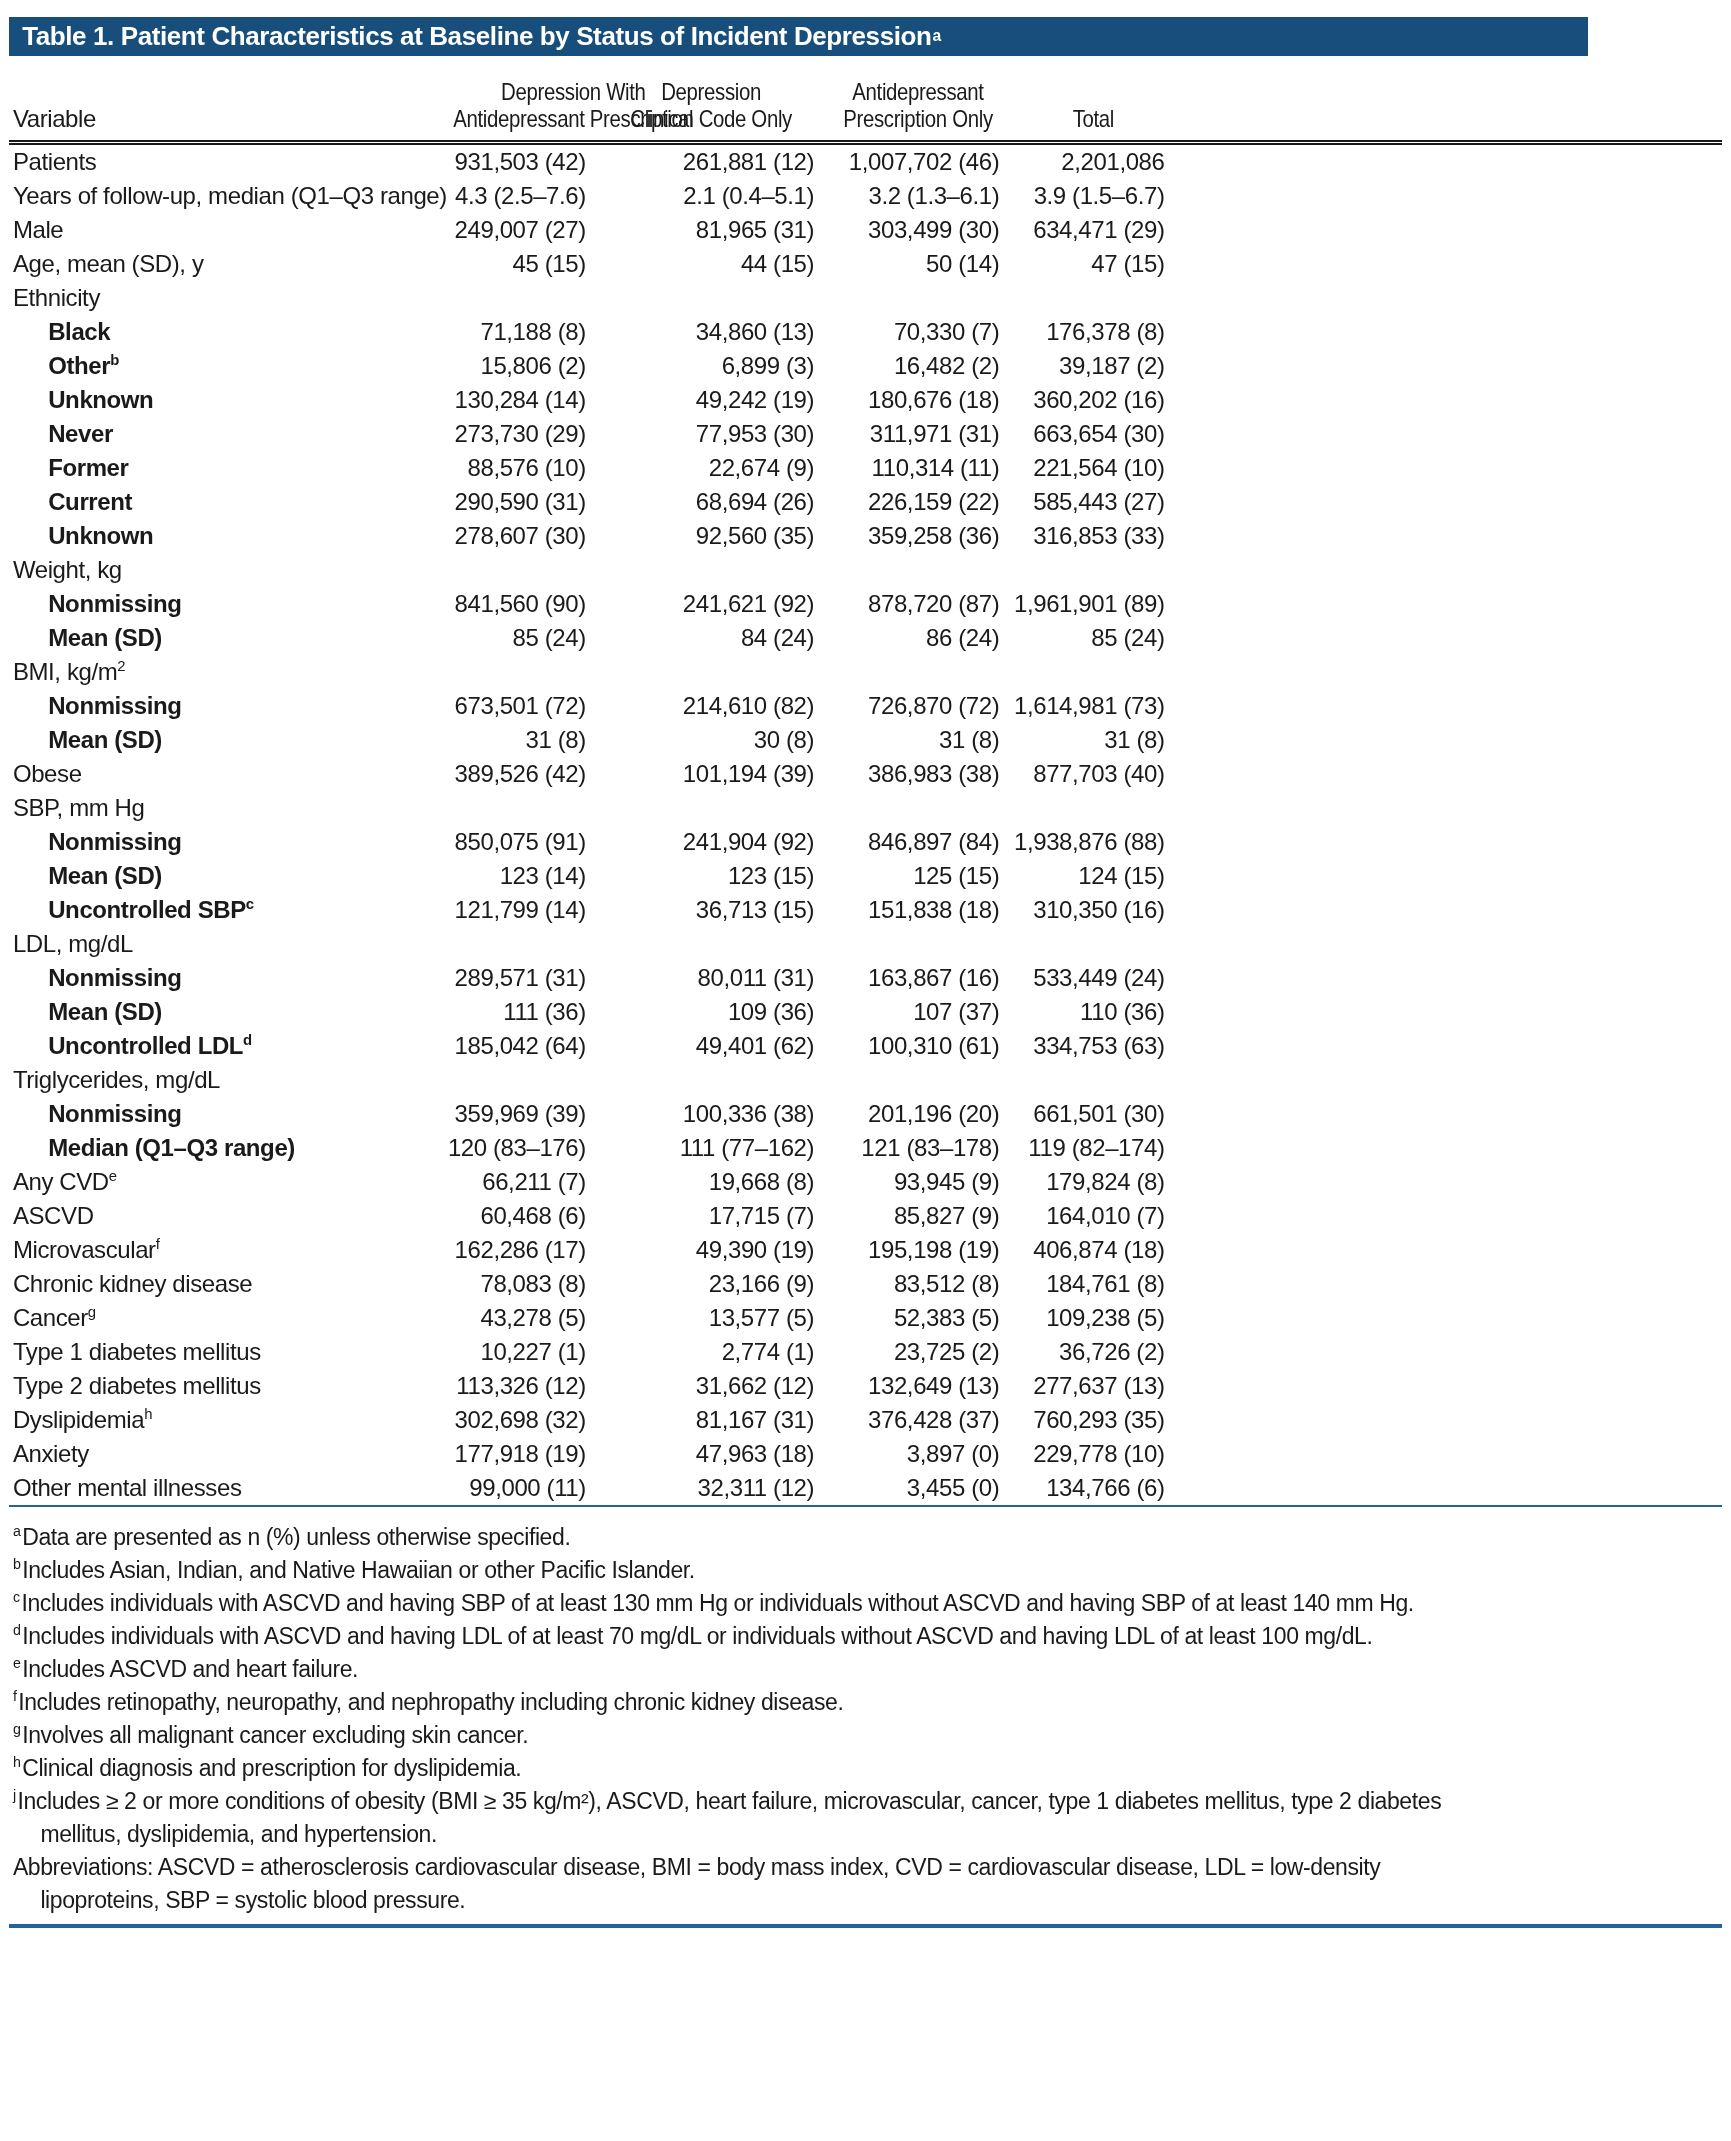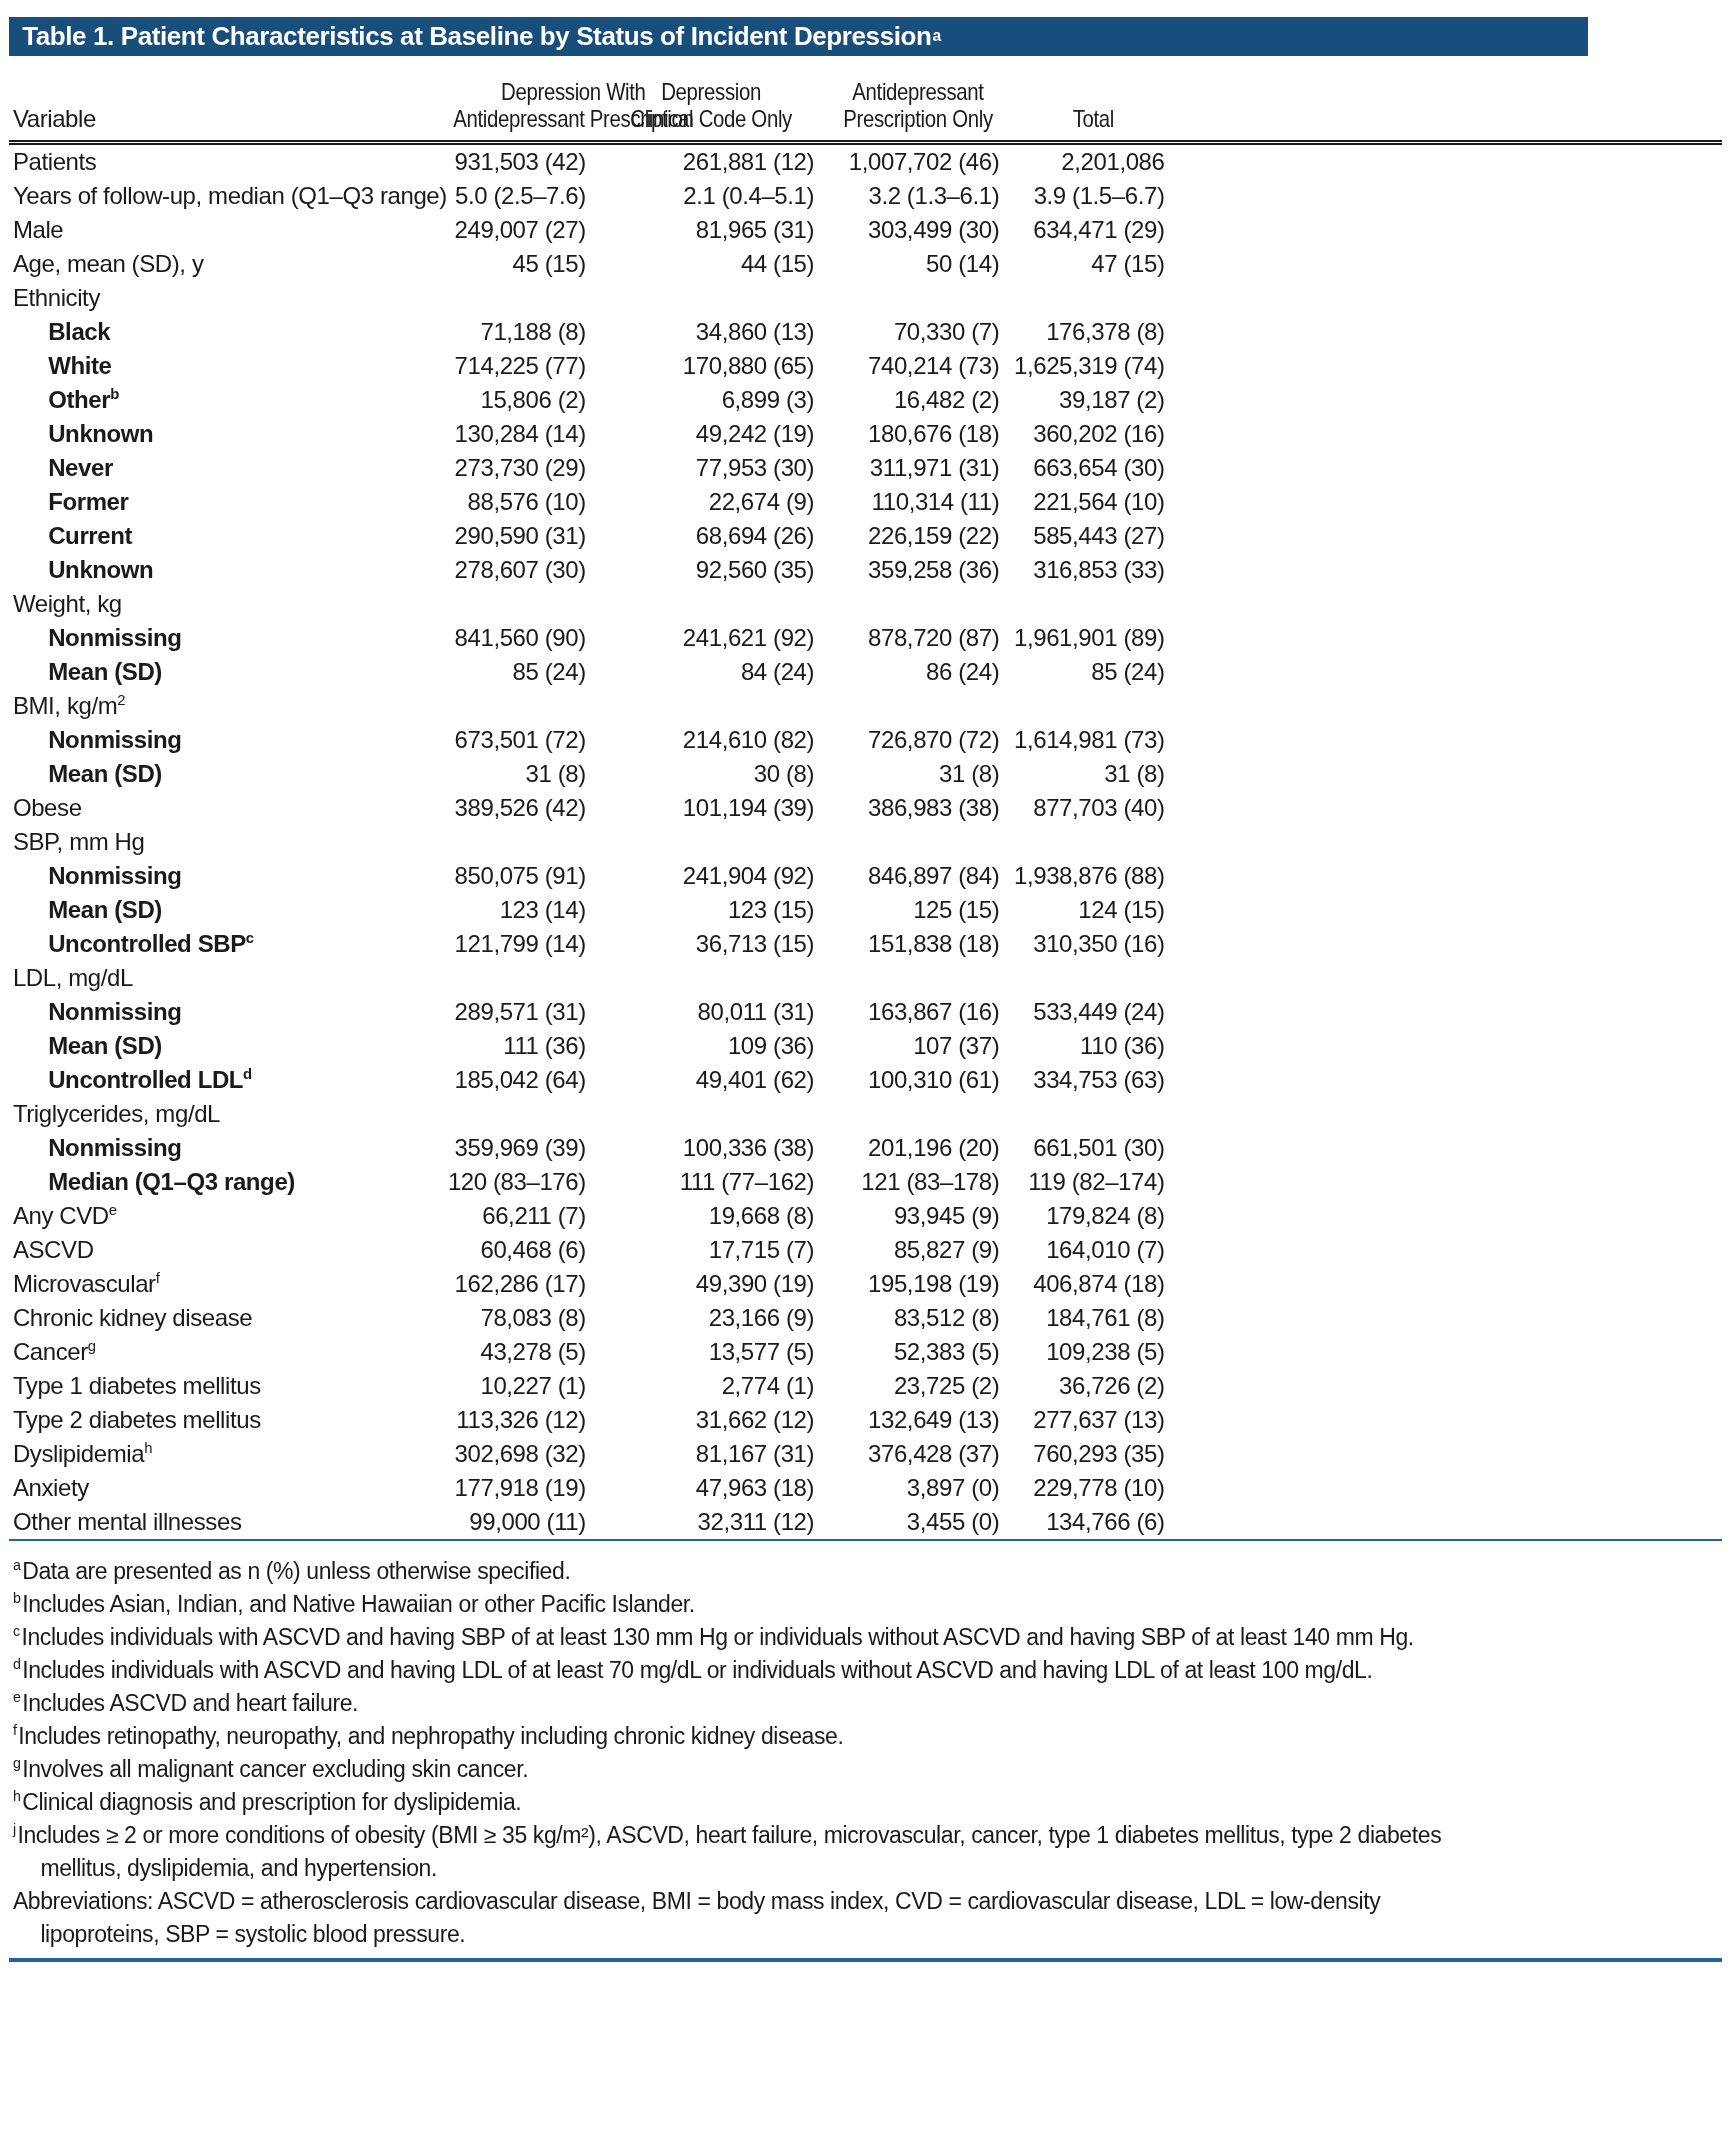--- a/index.html
+++ b/index.html
@@ -122,21 +122,21 @@
         <tr>
           <td class="var">Patients</td>
           <td class="num">931,503 (42)</td>
           <td class="num">261,881 (12)</td>
           <td class="num">1,007,702 (46)</td>
           <td class="num">2,201,086</td>
           <td></td>
         </tr>
         <tr>
           <td class="var">Years of follow-up, median (Q1–Q3 range)</td>
-          <td class="num">5.0 (2.5–7.6)</td>
+          <td class="num">4.3 (2.5–7.6)</td>
           <td class="num">2.1 (0.4–5.1)</td>
           <td class="num">3.2 (1.3–6.1)</td>
           <td class="num">3.9 (1.5–6.7)</td>
           <td></td>
         </tr>
         <tr>
           <td class="var">Male</td>
           <td class="num">249,007 (27)</td>
           <td class="num">81,965 (31)</td>
           <td class="num">303,499 (30)</td>
@@ -158,28 +158,20 @@
           <td class="num"></td>
           <td class="num"></td>
           <td></td>
         </tr>
         <tr>
           <td class="var indent">Black</td>
           <td class="num">71,188 (8)</td>
           <td class="num">34,860 (13)</td>
           <td class="num">70,330 (7)</td>
           <td class="num">176,378 (8)</td>
-          <td></td>
-        </tr>
-        <tr>
-          <td class="var indent">White</td>
-          <td class="num">714,225 (77)</td>
-          <td class="num">170,880 (65)</td>
-          <td class="num">740,214 (73)</td>
-          <td class="num">1,625,319 (74)</td>
           <td></td>
         </tr>
         <tr>
           <td class="var indent">Other<sup>b</sup></td>
           <td class="num">15,806 (2)</td>
           <td class="num">6,899 (3)</td>
           <td class="num">16,482 (2)</td>
           <td class="num">39,187 (2)</td>
           <td></td>
         </tr>

